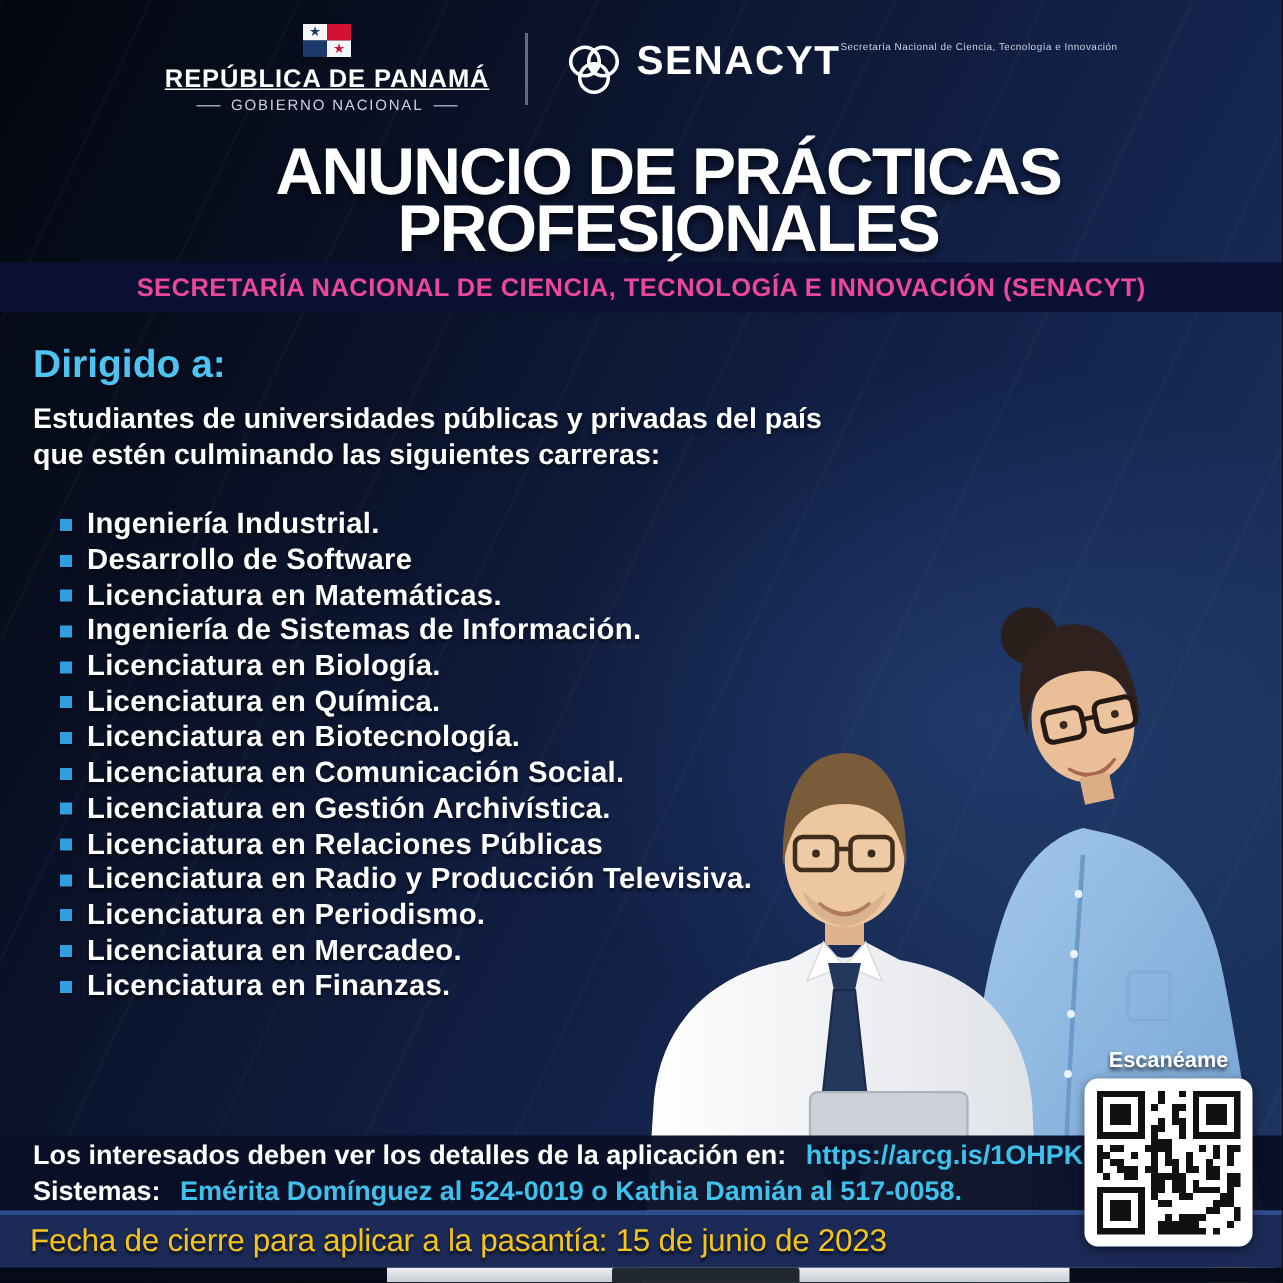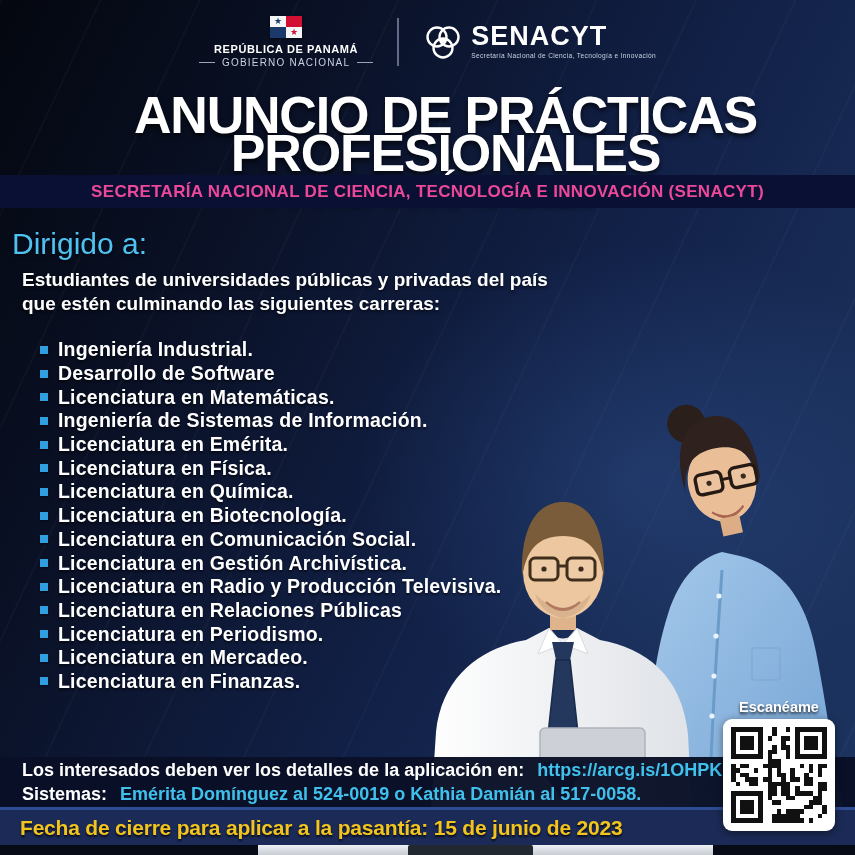--- a/index.html
+++ b/index.html
@@ -18,57 +18,57 @@
       radial-gradient(ellipse 420px 340px at 76% 56%, rgba(52,88,150,0.38), rgba(52,88,150,0) 70%),
       repeating-linear-gradient(115deg, rgba(255,255,255,0.022) 0 2px, rgba(255,255,255,0) 2px 90px);
   }
 
   
   .header{position:absolute;top:16px;left:0;width:100%;display:flex;justify-content:center;align-items:center;gap:24px;z-index:3;}
   .gov{display:flex;flex-direction:column;align-items:center;}
   .flag{width:32px;height:22px;display:grid;grid-template-columns:1fr 1fr;grid-template-rows:1fr 1fr;box-shadow:0 1px 3px rgba(0,0,0,.5);}
   .flag .q{display:flex;align-items:center;justify-content:center;font-size:9px;line-height:1;}
   .q1{background:#f5f6f8;color:#1b3a6b;} .q2{background:#d21034;} .q3{background:#1b3a6b;} .q4{background:#f5f6f8;color:#d21034;}
-  .gov-name{margin-top:5px;color:#fff;font-weight:bold;font-size:11px;letter-spacing:.6px;}
+  .gov-name{margin-top:5px;color:#fff;font-weight:bold;font-size:17px;letter-spacing:.6px;text-decoration:underline;}
   .gov-sub{margin-top:2px;display:flex;align-items:center;gap:7px;color:#c9d2e2;font-size:10px;letter-spacing:1.2px;}
   .dash{width:16px;height:1px;background:#9aa5ba;}
   .logo-divider{width:2px;height:48px;background:#7c8aa6;opacity:.75;}
   .senacyt{display:flex;align-items:flex-start;gap:8px;}
-  .senacyt-text{display:flex;flex-direction:column;}
+  .senacyt-text{display:flex;flex-direction:row;}
   .senacyt-name{color:#fff;font-weight:bold;font-size:27px;letter-spacing:1px;line-height:28px;}
   .senacyt-tag{color:#c9d3e2;font-size:6.6px;letter-spacing:.35px;margin-top:2px;}
 
   
   .title{position:absolute;top:96px;left:0;width:100%;text-align:center;z-index:3;color:#fff;font-weight:bold;}
-  .title .l1{display:block;font-size:52px;letter-spacing:-1.2px;line-height:38px;text-shadow:0 3px 5px rgba(0,0,0,.7);margin-left:36px;}
+  .title .l1{display:block;font-size:44px;letter-spacing:-1.2px;line-height:38px;text-shadow:0 3px 5px rgba(0,0,0,.7);margin-left:36px;}
   .title .l2{display:block;font-size:39px;letter-spacing:-1px;line-height:37px;text-shadow:0 3px 5px rgba(0,0,0,.7);}
 
   .subtitle-band{position:absolute;top:175px;left:0;width:100%;height:33px;background:var(--band-dark);z-index:3;
     display:flex;align-items:center;justify-content:center;color:#ec4899;font-size:17px;font-weight:bold;letter-spacing:.3px;}
 
   
-  .dirigido{position:absolute;top:227px;left:12px;z-index:3;color:var(--cyan);font-size:30px;font-weight:normal;text-shadow:0 2px 3px rgba(0,0,0,.5);}
+  .dirigido{position:absolute;top:227px;left:22px;z-index:3;color:var(--cyan);font-size:26px;font-weight:bold;text-shadow:0 2px 3px rgba(0,0,0,.5);}
   .desc{position:absolute;top:268px;left:22px;z-index:3;color:#fff;font-size:19px;font-weight:bold;line-height:24px;text-shadow:0 2px 3px rgba(0,0,0,.55);}
   .careers{position:absolute;top:320px;left:22px;z-index:3;margin:18px;padding:0;list-style:none;}
   .careers li{display:flex;align-items:center;height:23.7px;}
   .bullet{width:8px;height:8px;background:var(--bullet);margin-right:10px;flex:0 0 auto;box-shadow:0 1px 2px rgba(0,0,0,.5);}
   .career-text{color:#fff;font-size:19.5px;font-weight:bold;letter-spacing:.2px;text-shadow:0 2px 2px rgba(0,0,0,.55);white-space:nowrap;}
 
   
   .people{position:absolute;left:400px;top:352px;width:455px;height:503px;z-index:1;}
 
   
   .contact-band{position:absolute;top:757px;left:0;width:100%;height:50px;background:rgba(9,16,38,0.97);z-index:4;
     display:flex;flex-direction:column;justify-content:center;padding-left:22px;box-sizing:border-box;}
   .contact-line{font-size:18px;font-weight:bold;line-height:24px;white-space:nowrap;}
   .contact-line .lbl{color:#fff;}
   .contact-line .val{color:var(--link);margin-left:8px;text-decoration:none;}
   .date-band{position:absolute;top:807px;left:0;width:100%;height:38px;box-sizing:border-box;background:var(--date);
     border-top:3px solid #2e4c92;z-index:4;display:flex;align-items:center;padding-left:20px;}
-  .date-text{color:var(--yellow);font-size:21px;font-weight:bold;letter-spacing:-.2px;text-shadow:0 2px 2px rgba(0,0,0,.7);white-space:nowrap;text-align:center;}
+  .date-text{color:var(--yellow);font-size:21px;font-weight:normal;letter-spacing:-.2px;text-shadow:0 2px 2px rgba(0,0,0,.7);white-space:nowrap;text-align:center;}
   .bottom-strip{position:absolute;top:845px;left:0;width:100%;height:10px;background:#070b18;z-index:3;}
   .desk{position:absolute;left:258px;top:0;width:455px;height:10px;background:linear-gradient(#eef0f3,#c7ccd3);}
   .desk-object{position:absolute;left:150px;top:0;width:125px;height:10px;background:#22282f;border-radius:2px 2px 0 0;}
 
   
   .qr-wrap{position:absolute;left:720px;top:699px;width:118px;z-index:5;text-align:center;}
   .qr-label{color:#fff;font-size:14.5px;font-weight:bold;text-shadow:0 2px 3px rgba(0,0,0,.8);}
   .qr-box{margin:4px auto 0;width:112px;height:112px;background:#fff;border-radius:9px;box-sizing:border-box;padding:8px;box-shadow:0 2px 8px rgba(0,0,0,.45);}
 </style>
 </head>
@@ -136,27 +136,23 @@
         <span class="career-text">Licenciatura en Matemáticas.</span>
       </li>
 
       <li>
         <span class="bullet"></span>
         <span class="career-text">Ingeniería de Sistemas de Información.</span>
       </li>
 
       <li>
         <span class="bullet"></span>
-        <span class="career-text">Licenciatura en Emérita.</span>
-      </li>
-
-      <li>
-        <span class="bullet"></span>
-        <span class="career-text">Licenciatura en Física.</span>
-      </li>
+        <span class="career-text">Licenciatura en Biología.</span>
+      </li>
+
 
       <li>
         <span class="bullet"></span>
         <span class="career-text">Licenciatura en Química.</span>
       </li>
 
       <li>
         <span class="bullet"></span>
         <span class="career-text">Licenciatura en Biotecnología.</span>
       </li>
@@ -166,26 +162,26 @@
         <span class="career-text">Licenciatura en Comunicación Social.</span>
       </li>
 
       <li>
         <span class="bullet"></span>
         <span class="career-text">Licenciatura en Gestión Archivística.</span>
       </li>
 
       <li>
         <span class="bullet"></span>
+        <span class="career-text">Licenciatura en Relaciones Públicas</span>
+      </li>
+
+      <li>
+        <span class="bullet"></span>
         <span class="career-text">Licenciatura en Radio y Producción Televisiva.</span>
-      </li>
-
-      <li>
-        <span class="bullet"></span>
-        <span class="career-text">Licenciatura en Relaciones Públicas</span>
       </li>
 
       <li>
         <span class="bullet"></span>
         <span class="career-text">Licenciatura en Periodismo.</span>
       </li>
 
       <li>
         <span class="bullet"></span>
         <span class="career-text">Licenciatura en Mercadeo.</span>

